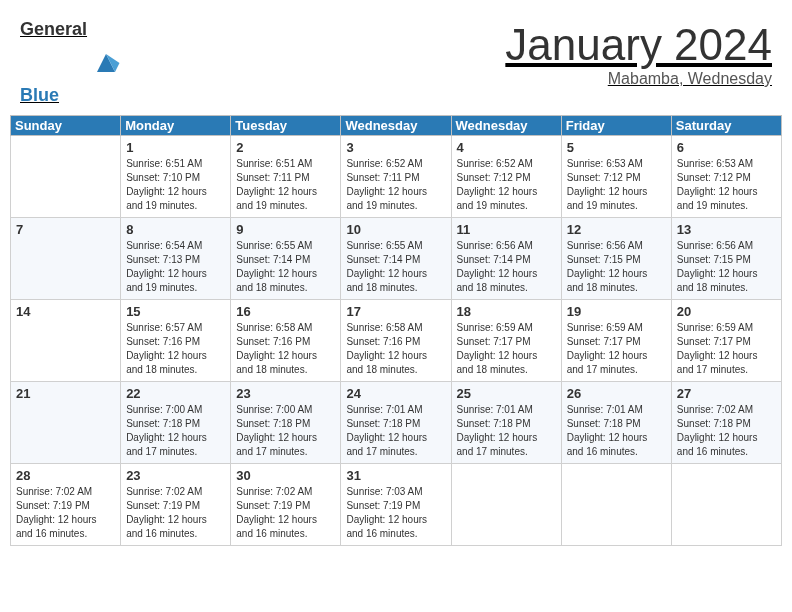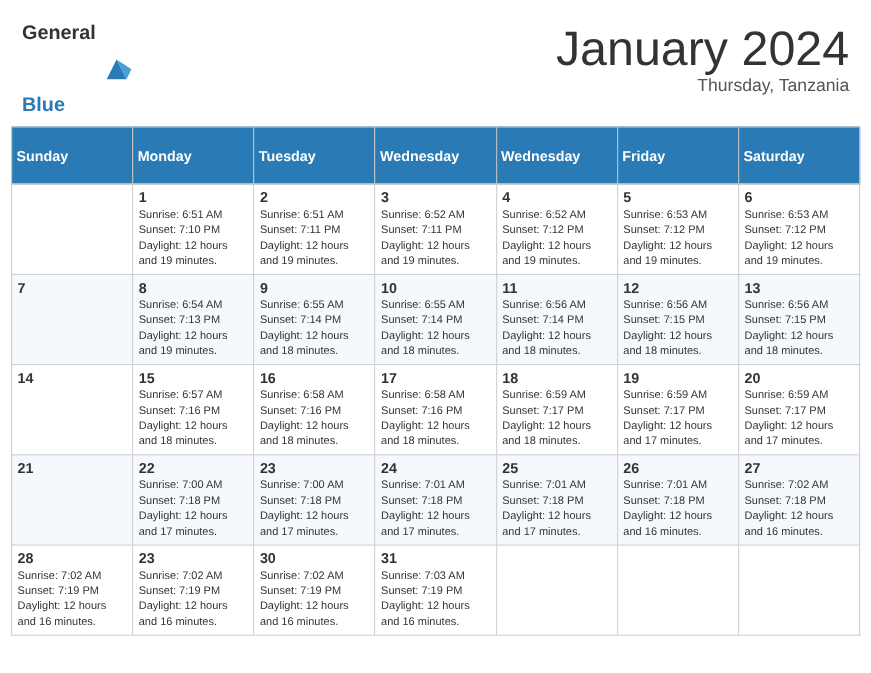--- a/index.html
+++ b/index.html
@@ -8,20 +8,21 @@
       background: #fff;
       width: 792px;
       min-height: 612px;
       padding: 10px;
     }
     .header {
       display: flex;
       justify-content: space-between;
       align-items: flex-start;
       padding: 10px 10px 5px 10px;
+      text-decoration: underline;
     }
     .logo {
       display: flex;
       align-items: center;
     }
     .logo-text {
       display: flex;
       flex-direction: column;
       line-height: 1.1;
     }
@@ -43,21 +44,21 @@
       color: #555;
     }
     .calendar {
       width: 100%;
       border-collapse: collapse;
       margin-top: 4px;
     }
     .calendar th {
       background-color: #2a7ab5;
       color: #fff;
-      padding: 18px 4px;
+      padding: 2px 4px;
       font-size: 13px;
       text-align: left;
       border: 1px solid #c0c0c0;
     }
     .calendar td {
       vertical-align: top;
       padding: 4px 5px;
       border: 1px solid #d0d0d0;
       font-size: 10.5px;
       color: #333;
@@ -94,21 +95,21 @@
       <span style="font-size:18px;font-weight:bold;color:#333;">General</span>
       <span style="font-size:18px;font-weight:bold;color:#2a7ab5;margin-top:46px;">Blue</span>
     </div>
     <svg class="logo-icon" viewBox="0 0 40 40" width="40" height="40">
       <polygon points="8,32 20,8 32,32" fill="#2a7ab5"></polygon>
       <polygon points="20,8 32,32 38,20" fill="#4a9fd5"></polygon>
     </svg>
   </div>
   <div class="title-section">
     <div class="month-title">January 2024</div>
-    <div class="subtitle">Thursday, Tanzania</div>
+    <div class="subtitle">Mabamba, Wednesday</div>
   </div>
 </div>
 
 <table class="calendar">
   <thead>
     <tr>
     <th>Sunday</th>
         <th>Monday</th>
         <th>Tuesday</th>
         <th>Wednesday</th>

